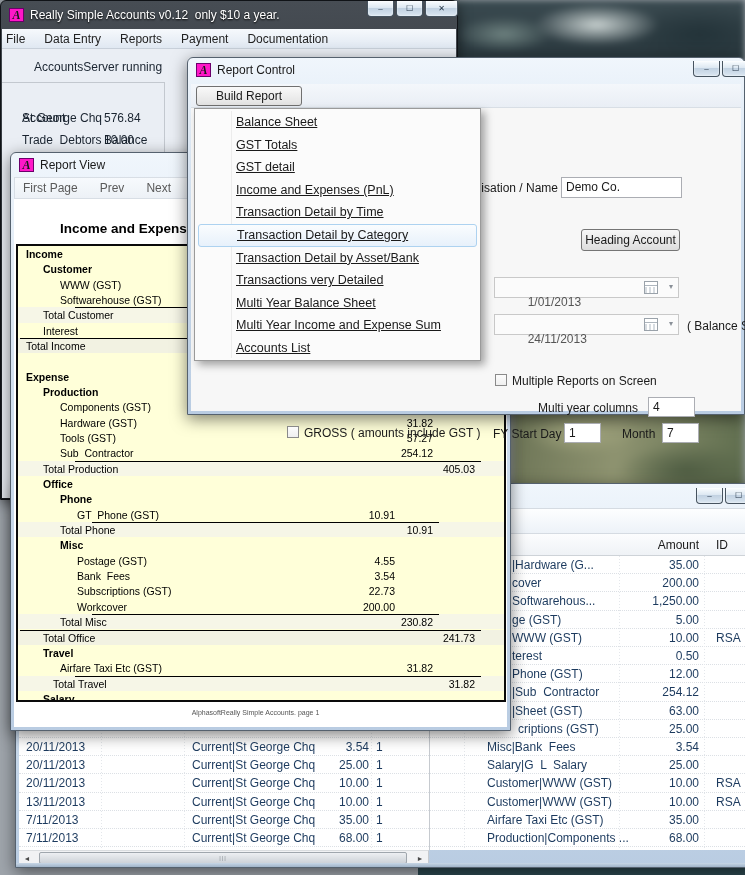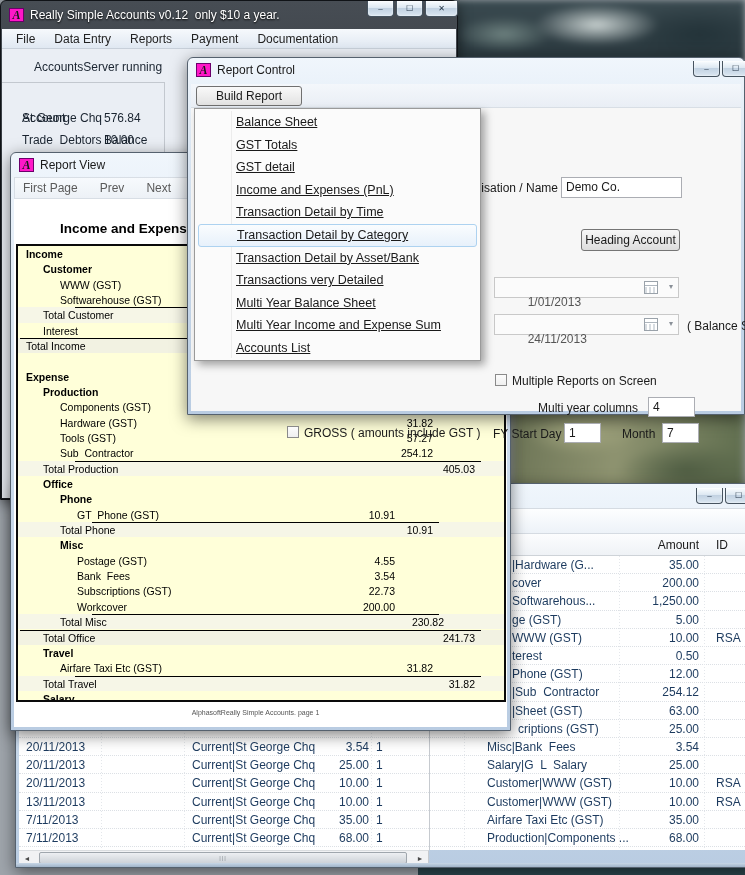--- a/index.html
+++ b/index.html
@@ -41,21 +41,21 @@
   .wbtn.close{width:33px;}
 
   
   .win-main{left:0;top:0;width:458px;height:500px;background:linear-gradient(#474D54,#23272C 60%,#181B1F);
             border:1px solid #101317;box-shadow:0 3px 14px rgba(0,0,0,.55);}
   .tb-dark{height:28px;}
   .tb-dark .tb-title{color:#fff;text-shadow:0 1px 2px #000;}
   .main-trio{left:366px;}
   .menubar{position:absolute;left:1px;right:1px;top:28px;height:20px;
            background:linear-gradient(#F6F9FC,#E0E8F2);border-bottom:1px solid #C8D0DA;
-           display:flex;align-items:center;padding-left:14px;column-gap:19px;}
+           display:flex;align-items:center;padding-left:4px;column-gap:19px;}
   .menu-item{font-size:12px;color:#222;white-space:pre;}
   .main-body{position:absolute;left:1px;right:1px;top:48px;bottom:1px;background:#EAEEF4;}
   .status{position:absolute;left:32px;top:11px;font-size:12px;color:#1A2430;}
   .hline{position:absolute;left:0;top:33px;width:163px;height:1px;background:#C3C8CF;}
   .vline{position:absolute;left:162px;top:34px;bottom:0;width:1px;background:#C3C8CF;}
   .acct-grid{position:absolute;left:0;top:36px;width:160px;font-size:12px;color:#1A2430;}
   .acct-row{position:relative;height:22px;line-height:22px;white-space:pre;}
   .acct-name{position:absolute;left:20px;}
   .acct-bal{position:absolute;left:102px;}
   .acct-head{font-size:12px;}
@@ -318,37 +318,37 @@
           <div class="rrow" style="top: 337.48px;">
             <span class="rlab" style="left: 59px;">Subscriptions (GST)</span>
             <span class="rval" style="right: 109px;">22.73</span>
           </div>
           <div class="rrow" style="top: 352.82px;">
             <span class="rlab" style="left: 59px;">Workcover</span>
             <span class="rval" style="right: 109px;">200.00</span>
           </div>
           <div class="rrow tot" style="top: 368.16px;">
             <span class="rlab" style="left: 42px;">Total Misc</span>
-            <span class="rval" style="right: 60px;">230.82</span>
+            <span class="rval" style="right: 71px;">230.82</span>
             <div class="rline" style="left: 74px; right: 65px;"></div>
           </div>
           <div class="rrow tot grand" style="top: 383.5px;">
             <span class="rlab" style="left: 25px;">Total Office</span>
             <span class="rval" style="right: 29px;">241.73</span>
             <div class="rline" style="left: 2px; right: 23px;"></div>
           </div>
           <div class="rrow b" style="top: 398.84px;">
             <span class="rlab" style="left: 25px;">Travel</span>
           </div>
           <div class="rrow" style="top: 414.18px;">
             <span class="rlab" style="left: 42px;">Airfare Taxi Etc (GST)</span>
             <span class="rval" style="right: 71px;">31.82</span>
           </div>
           <div class="rrow tot" style="top: 429.52px;">
-            <span class="rlab" style="left: 25px; text-align: right;">Total Travel</span>
+            <span class="rlab" style="left: 35px; text-align: right;">Total Travel</span>
             <span class="rval" style="right: 29px;">31.82</span>
             <div class="rline" style="left: 57px; right: 23px;"></div>
           </div>
           <div class="rrow b" style="top: 444.86px;">
             <span class="rlab" style="left: 25px;">Salary</span>
           </div>
         </div>
       <div class="rv-footer">AlphasoftReally Simple Accounts. page 1</div>
     </div>
   </div>

